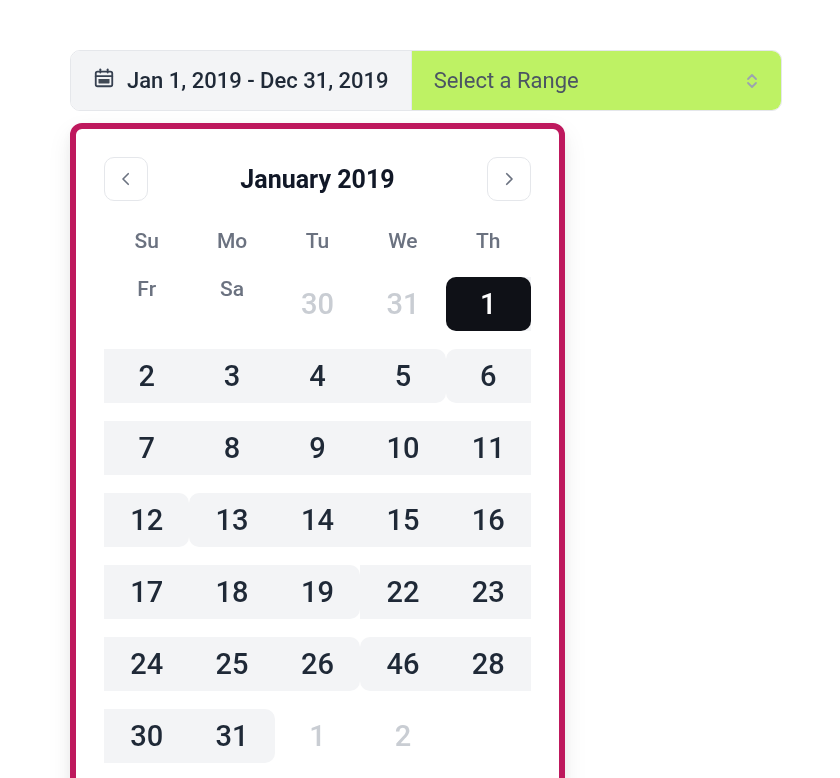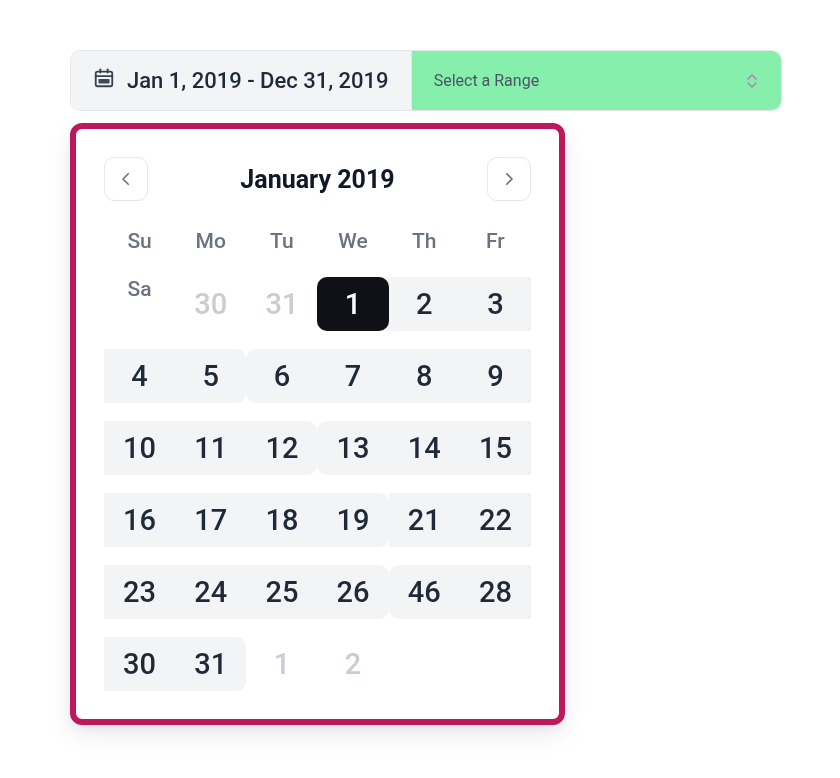--- a/index.html
+++ b/index.html
@@ -39,24 +39,24 @@
       width: 22px;
       height: 22px;
       stroke: #374151;
     }
     .range-select {
       flex: 1;
       display: flex;
       align-items: center;
       justify-content: space-between;
       padding: 16px 22px;
-      font-size: 16px;
+      font-size: 22px;
       color: #4b5563;
       cursor: pointer;
-      background: #86efac;
+      background: #bef264;
     }
     .range-select .chevrons {
       display: flex;
       flex-direction: column;
       line-height: 0;
       color: #9ca3af;
     }
     .calendar-popover {
       margin-top: 12px;
       width: 495px;
@@ -90,21 +90,21 @@
       stroke-width: 2.2;
       fill: none;
     }
     .cal-title {
       font-size: 25px;
       font-weight: 700;
       color: #111827;
     }
     .cal-grid {
       display: grid;
-      grid-template-columns: repeat(6, 1fr);
+      grid-template-columns: repeat(5, 1fr);
       row-gap: 18px;
       text-align: center;
     }
     .weekday {
       font-size: 21px;
       font-weight: 500;
       color: #6b7280;
       padding-bottom: 6px;
     }
     .day-cell {
@@ -217,21 +217,20 @@
       <div class="day-cell in-range">10</div>
       <div class="day-cell in-range">11</div>
       <div class="day-cell in-range range-end">12</div>
       <div class="day-cell in-range range-start">13</div>
       <div class="day-cell in-range">14</div>
       <div class="day-cell in-range">15</div>
       <div class="day-cell in-range">16</div>
       <div class="day-cell in-range">17</div>
       <div class="day-cell in-range">18</div>
       <div class="day-cell in-range range-end">19</div>
-      <div class="day-cell in-range">21</div>
       <div class="day-cell in-range">22</div>
       <div class="day-cell in-range">23</div>
       <div class="day-cell in-range">24</div>
       <div class="day-cell in-range">25</div>
       <div class="day-cell in-range range-end">26</div>
       <div class="day-cell in-range range-start">46</div>
       <div class="day-cell in-range">28</div>
       <div class="day-cell in-range">30</div>
       <div class="day-cell in-range range-end">31</div>
       <div class="day-cell outside">1</div>

